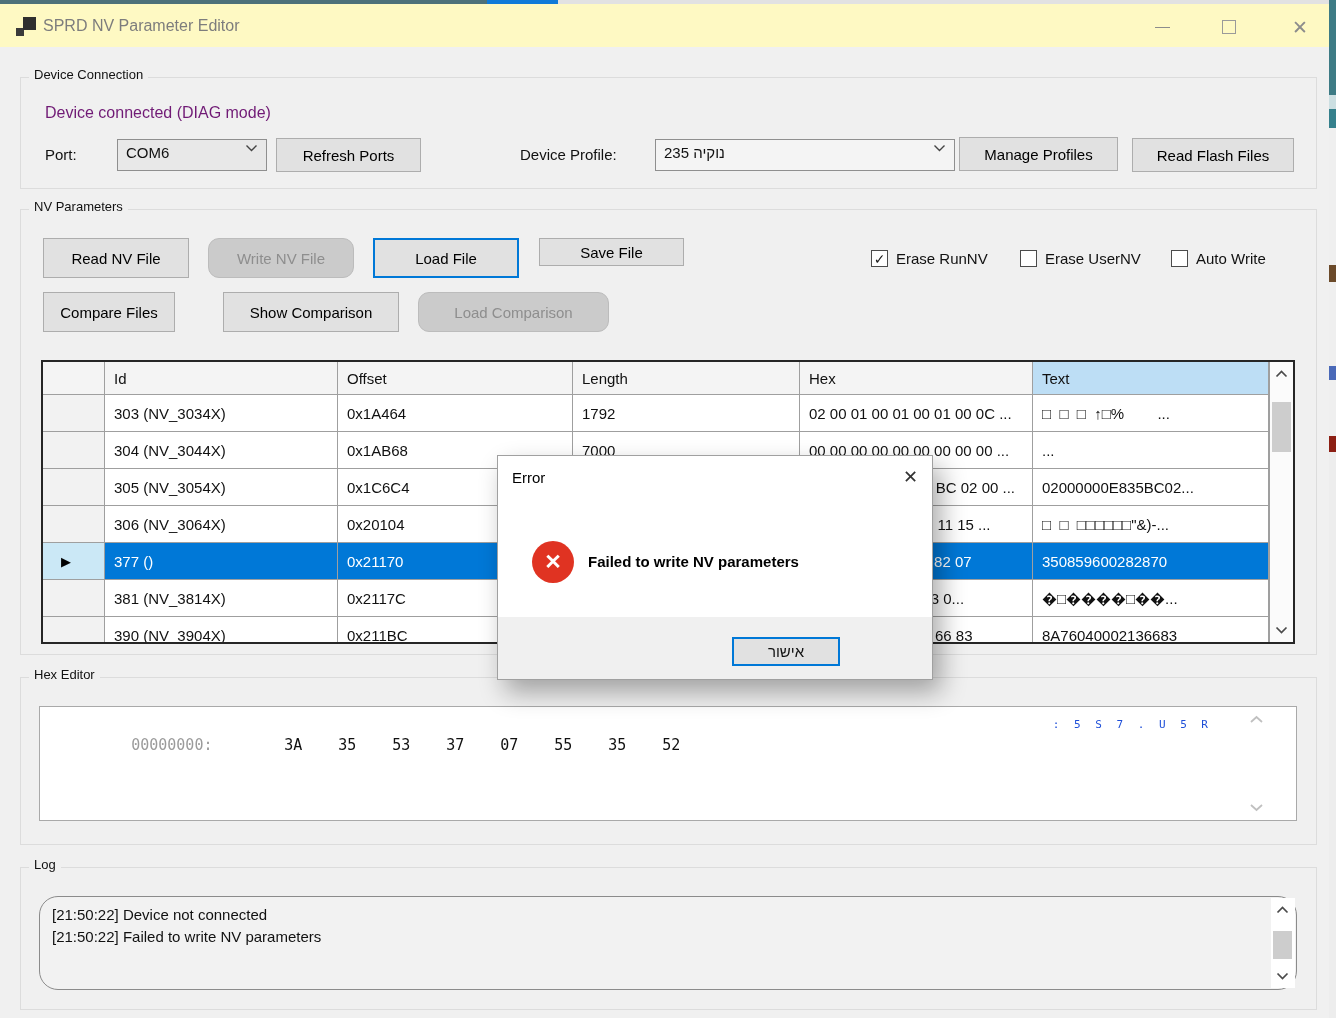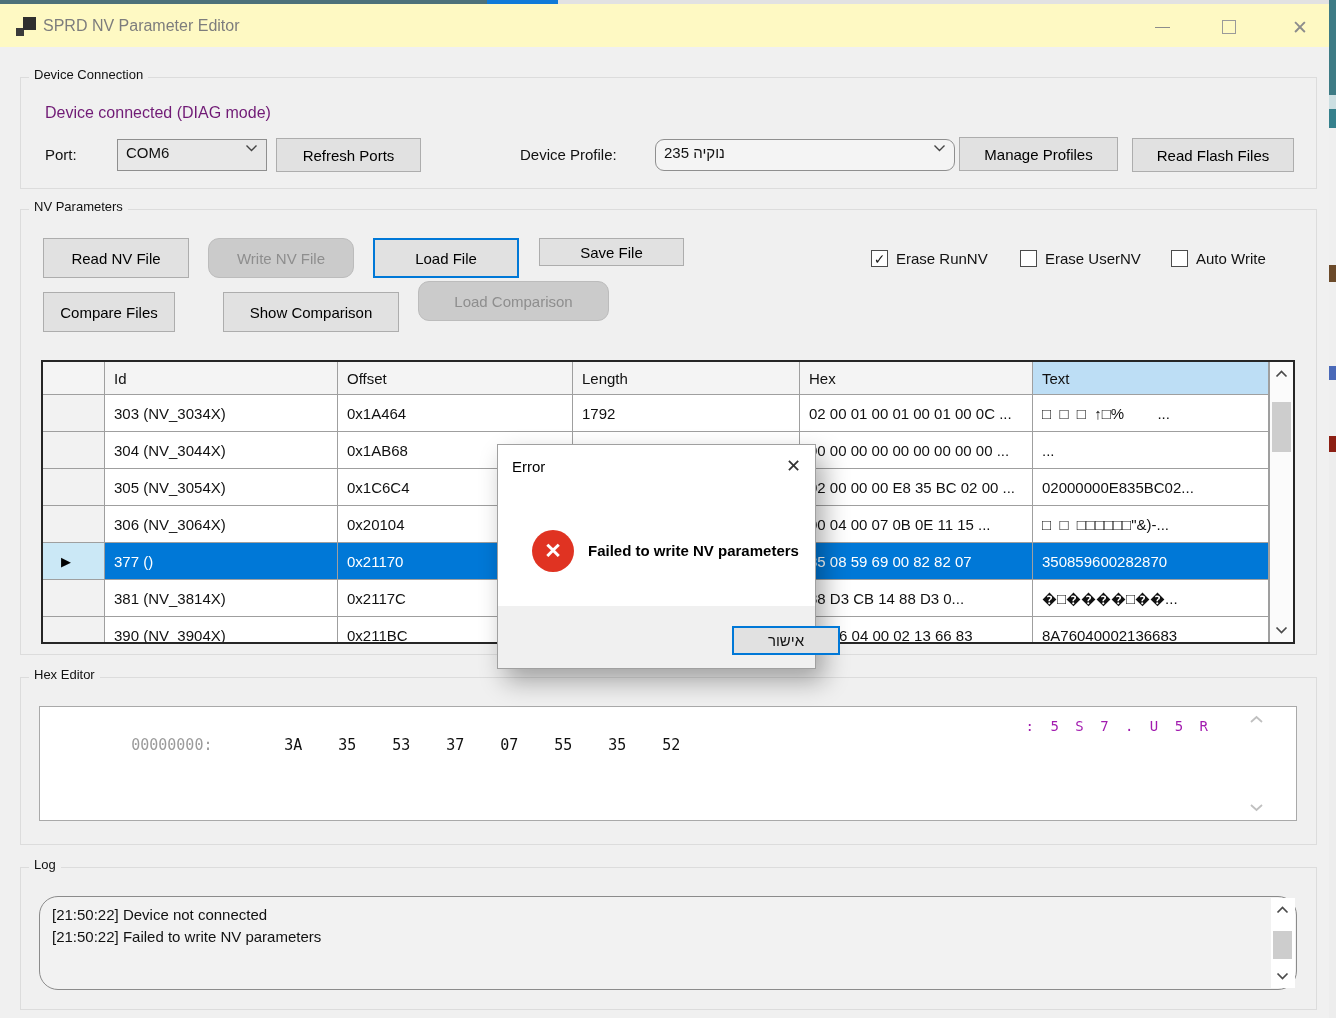--- a/index.html
+++ b/index.html
@@ -55,30 +55,30 @@
   .trow.sel .rowhdr { background:#cbe8f6; color:#000; }
   .tbl-scroll { position:absolute; right:0; top:0; width:24px; height:280px; background:#fbfbfb; border-left:1px solid #9f9f9f; }
   .sb-arrow { position:absolute; left:0; width:23px; height:24px; display:flex; align-items:center; justify-content:center; }
   .sb-thumb { position:absolute; left:2px; width:19px; background:#cdcdcd; }
 
   
   .panel { position:absolute; background:#fff; border:1px solid #a9a9a9; }
   .hex-line { position:absolute; left:37px; top:11px; font-family:"DejaVu Sans Mono", monospace; font-size:15px; white-space:pre; }
   .hex-off { color:#9b9b9b; display:inline-block; width:153px; }
   .hex-b { display:inline-block; width:54px; }
-  .hex-ascii { position:absolute; right:84px; top:11px; font-family:"DejaVu Sans Mono", monospace; font-size:14px; letter-spacing:4px; color:#a21caf; white-space:pre; }
+  .hex-ascii { position:absolute; right:84px; top:11px; font-family:"DejaVu Sans Mono", monospace; font-size:11px; letter-spacing:4px; color:#1d4ed8; white-space:pre; }
   .mini-chev { position:absolute; right:32px; color:#c0c0c0; }
 
   
   .log-panel { background:#f2f2f2; border:1px solid #8b8b8b; }
   .log-lines { padding:7px 12px; line-height:22px; white-space:pre; font-size:15px; }
   .log-scroll { position:absolute; right:1px; top:1px; bottom:1px; width:24px; background:#ffffff; }
 
   
-  .dialog { position:absolute; left:497px; top:444px; width:319px; height:225px; background:#fff; border:1px solid #a0a0a0; box-shadow:8px 12px 24px rgba(0,0,0,0.33); z-index:10; }
+  .dialog { position:absolute; left:497px; top:455px; width:436px; height:225px; background:#fff; border:1px solid #a0a0a0; box-shadow:8px 12px 24px rgba(0,0,0,0.33); z-index:10; }
   .dlg-title { position:absolute; left:14px; top:13px; font-size:15px; color:#000; }
   .dlg-close { position:absolute; right:14px; top:10px; font-size:18px; color:#333; }
   .err-icon { position:absolute; left:34px; top:85px; width:42px; height:42px; border-radius:50%; background:#e03322; color:#fff; display:flex; align-items:center; justify-content:center; font-size:21px; font-weight:bold; }
   .dlg-msg { position:absolute; left:90px; top:97px; font-size:15px; font-weight:600; color:#000; }
   .dlg-footer { position:absolute; left:0; right:0; bottom:0; height:62px; background:#f0f0f0; }
   .dlg-ok { position:absolute; left:234px; top:20px; width:108px; height:29px; background:#e1e1e1; border:2px solid #0078d7; display:flex; align-items:center; justify-content:center; font-size:15px; }
 
   svg.chev-svg { display:block; }
 </style>
 </head>
@@ -124,21 +124,21 @@
   <div class="combo" style="left:87px; top:61px; width:150px; height:32px;">
     <span>COM6</span>
     <span class="chev">
         <svg class="chev-svg" width="13" height="8" viewBox="0 0 13 8">
           <polyline points="1.5,1.5 6.5,6.5 11.5,1.5" fill="none" stroke="#444" stroke-width="1.4"></polyline>
         </svg>
       </span>
   </div>
   <div class="btn" style="left:255px; top:60px; width:145px; height:34px;">Refresh Ports</div>
   <span class="lbl" style="left:499px; top:68px;">Device Profile:</span>
-  <div class="combo light" style="left:625px; top:61px; width:300px; height:32px;border-radius:9px;">
+  <div class="combo light" style="left:625px; top:61px; width:300px; height:32px;">
     <span>נוקיה 235</span>
     <span class="chev">
         <svg class="chev-svg" width="13" height="8" viewBox="0 0 13 8">
           <polyline points="1.5,1.5 6.5,6.5 11.5,1.5" fill="none" stroke="#444" stroke-width="1.4"></polyline>
         </svg>
       </span>
   </div>
   <div class="btn" style="left:938px; top:59px; width:159px; height:34px;">Manage Profiles</div>
   <div class="btn" style="left:1111px; top:60px; width:162px; height:34px;">Read Flash Files</div>
 </div>
@@ -161,21 +161,21 @@
     <span class="cb"></span>
     <span>Erase UserNV</span>
   </div>
   <div class="cbwrap" style="left:1150px; top:40px;">
     <span class="cb"></span>
     <span>Auto Write</span>
   </div>
 
   <div class="btn" style="left:22px; top:82px; width:132px; height:40px;">Compare Files</div>
   <div class="btn" style="left:202px; top:82px; width:176px; height:40px;">Show Comparison</div>
-  <div class="btn disabled" style="left:397px; top:71px; width:191px; height:40px;">Load Comparison</div>
+  <div class="btn disabled" style="left:397px; top:82px; width:191px; height:40px;">Load Comparison</div>
 
   <div class="tbl">
     <div class="trow hdr">
       <div class="tcell rowhdr"></div>
       <div class="tcell">Id</div>
       <div class="tcell">Offset</div>
       <div class="tcell">Length</div>
       <div class="tcell">Hex</div>
       <div class="tcell text-hl">Text</div>
     </div>

